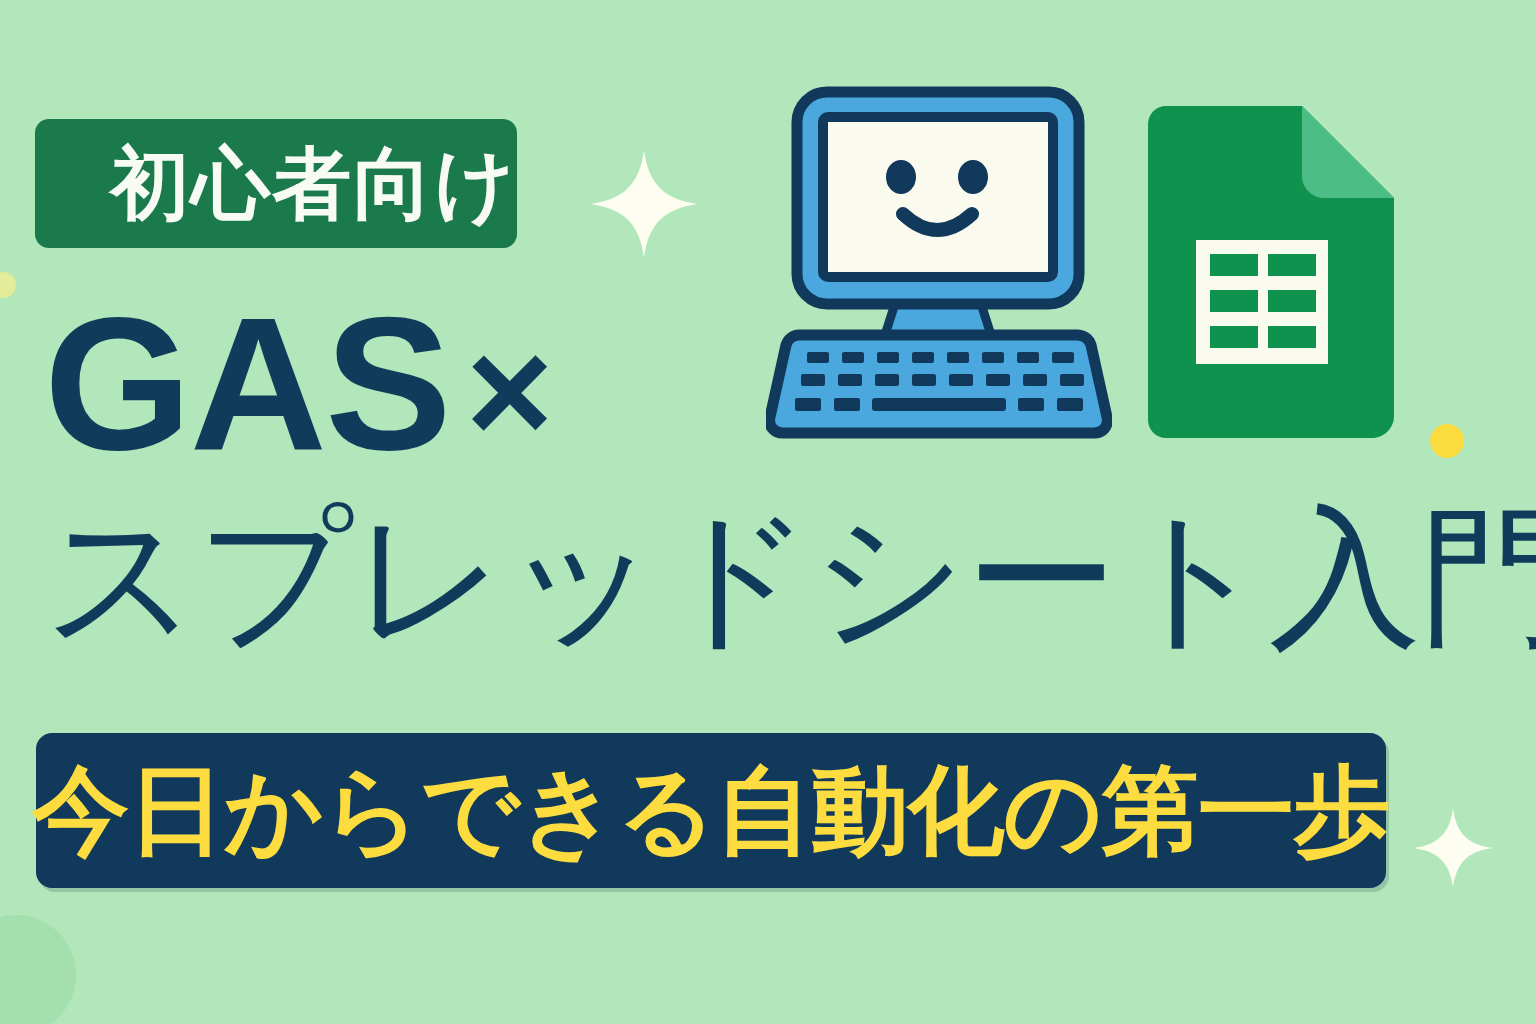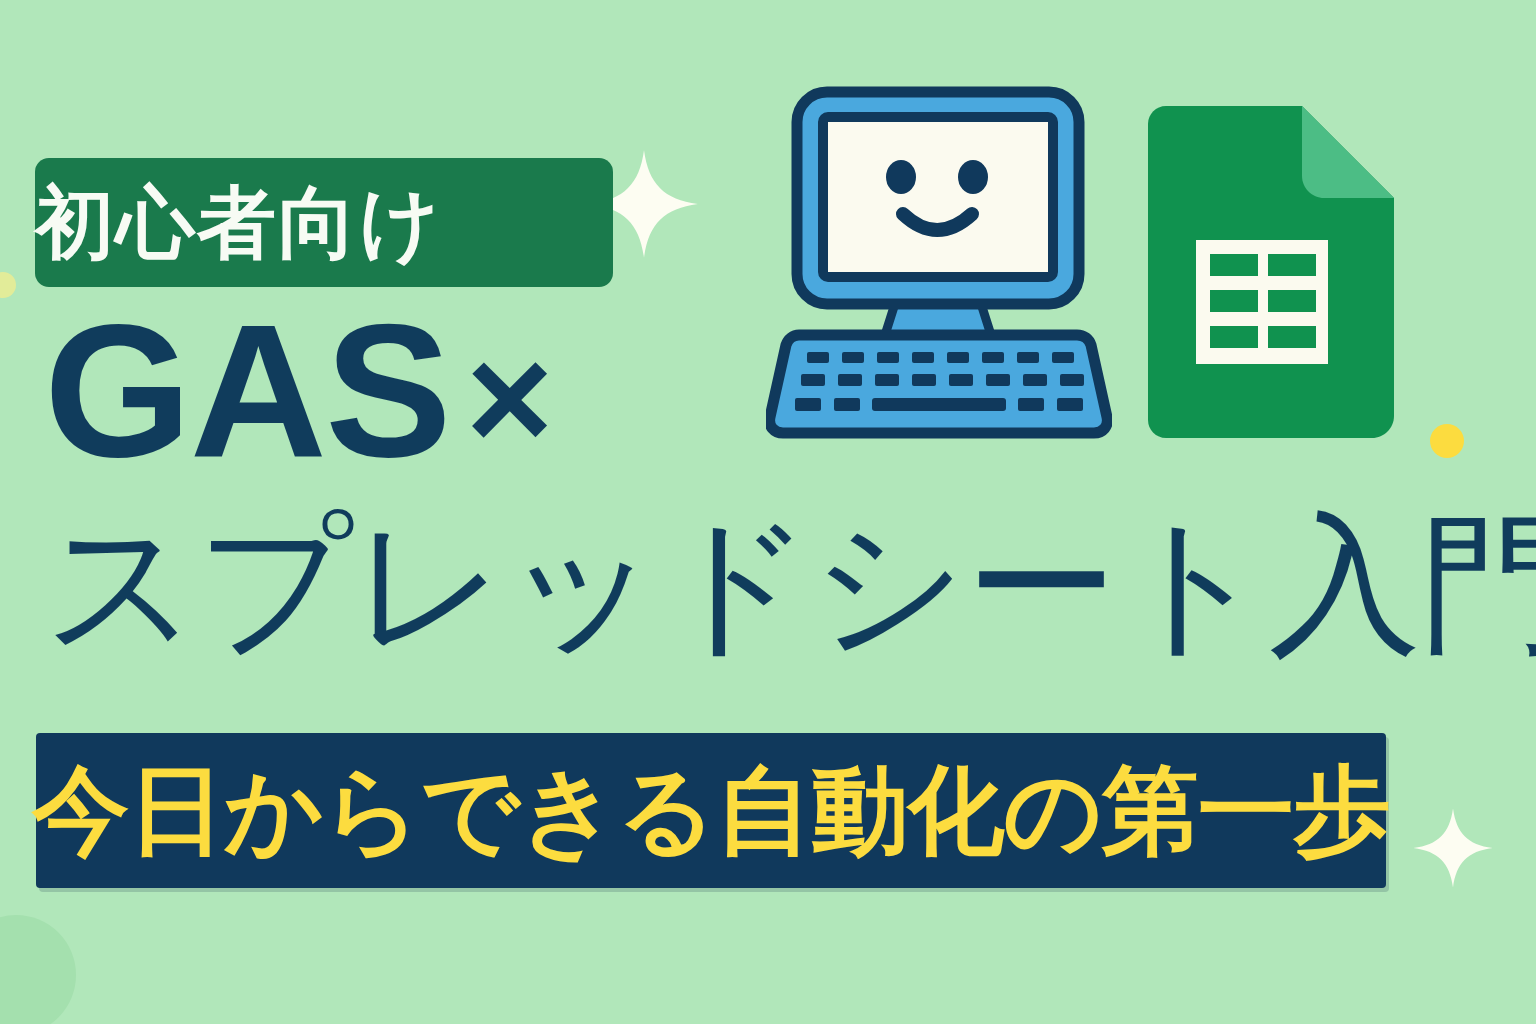--- a/index.html
+++ b/index.html
@@ -41,42 +41,41 @@
     left: -44px; top: 915px;
     width: 120px; height: 120px;
     border-radius: 50%;
     background: #a4e0ae;
   }
 
   
   .badge {
     position: absolute;
     left: 35px; top: 119px;
-    width: 578px; height: 129px;
+    width: 482px; height: 129px;
     background: #1a7a4c;
     border-radius: 14px;
     display: flex;
     align-items: center;
-    justify-content: flex-start;
-    margin-top: 39px;
+    justify-content: flex-end;
   }
   .badge-label {
     color: #f7fbf4;
     font-size: 79px;
     font-weight: 700;
     letter-spacing: 2px;
     line-height: 1;
     white-space: nowrap;
   }
 
   
   .headline {
     position: absolute;
     left: 44px;
-    top: 297px;
+    top: 290px;
     width: 1370px;
   }
   .headline-line1 {
     color: #103c5c;
     font-size: 190px;
     font-weight: 700;
     line-height: 0.98;
     letter-spacing: -2px;
     white-space: nowrap;
     margin: 0;
@@ -97,21 +96,21 @@
     white-space: nowrap;
     margin: 24px 0 0 0;
   }
 
   
   .banner {
     position: absolute;
     left: 36px; top: 733px;
     width: 1350px; height: 155px;
     background: #10395c;
-    border-radius: 4px;
+    border-radius: 16px;
     display: flex;
     align-items: center;
     justify-content: center;
     box-shadow: 3px 4px 0 rgba(16,44,70,.18);
   }
   .banner-label {
     color: #fcdc3f;
     font-size: 97px;
     font-weight: 700;
     line-height: 1;

